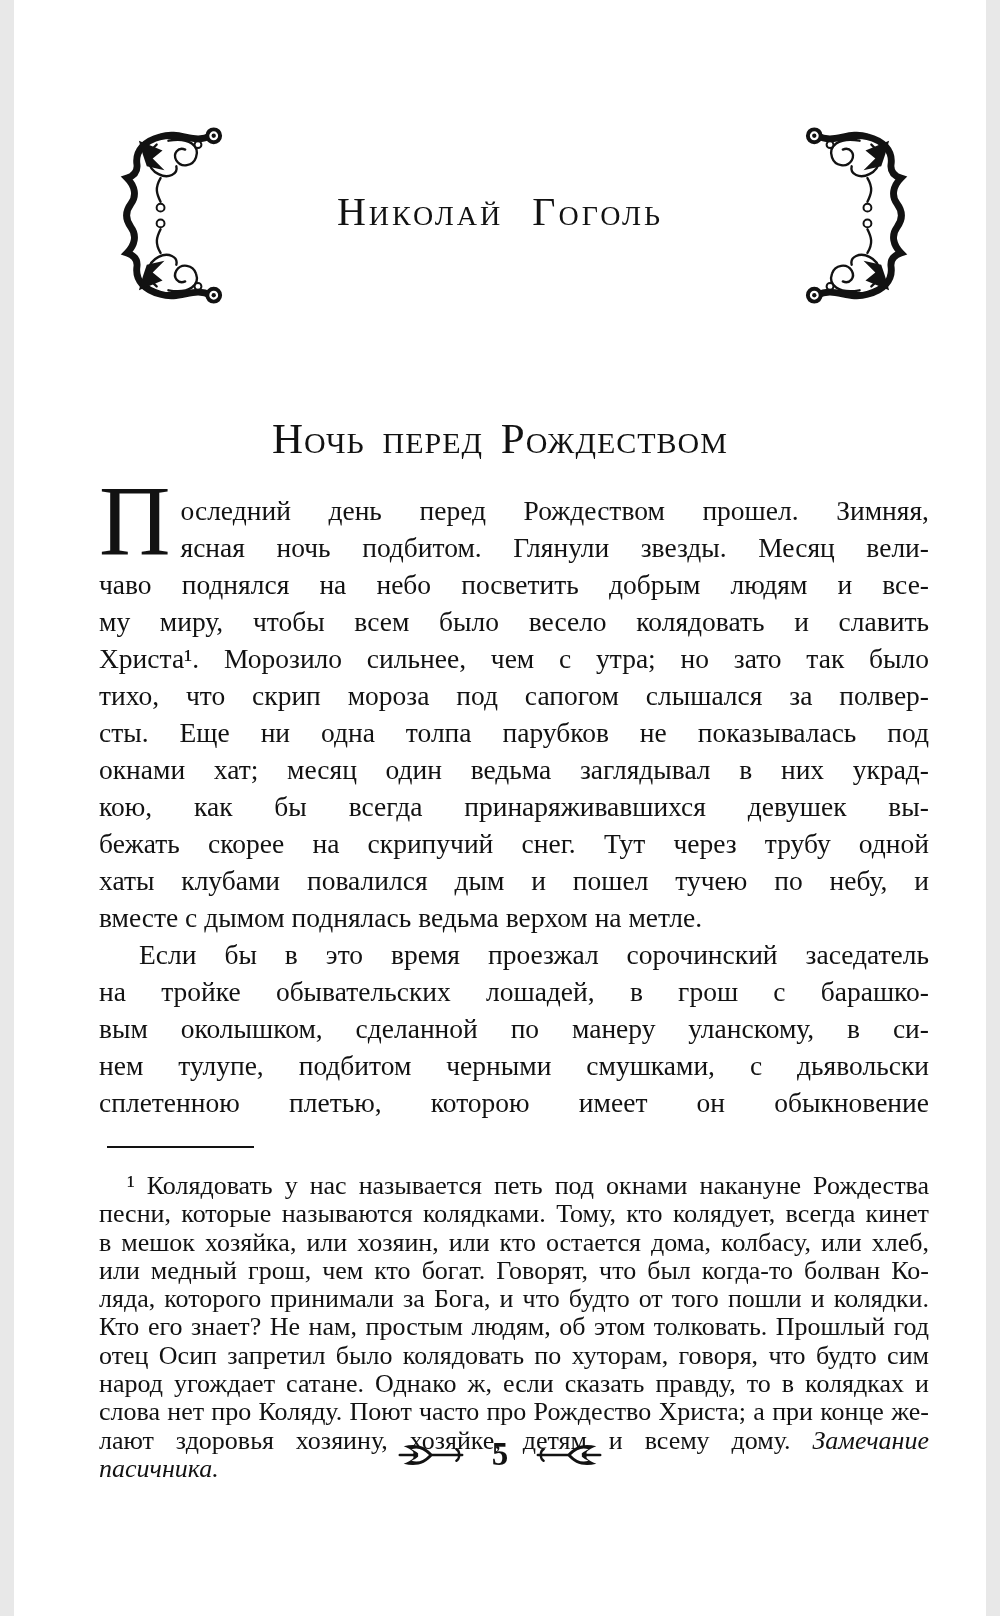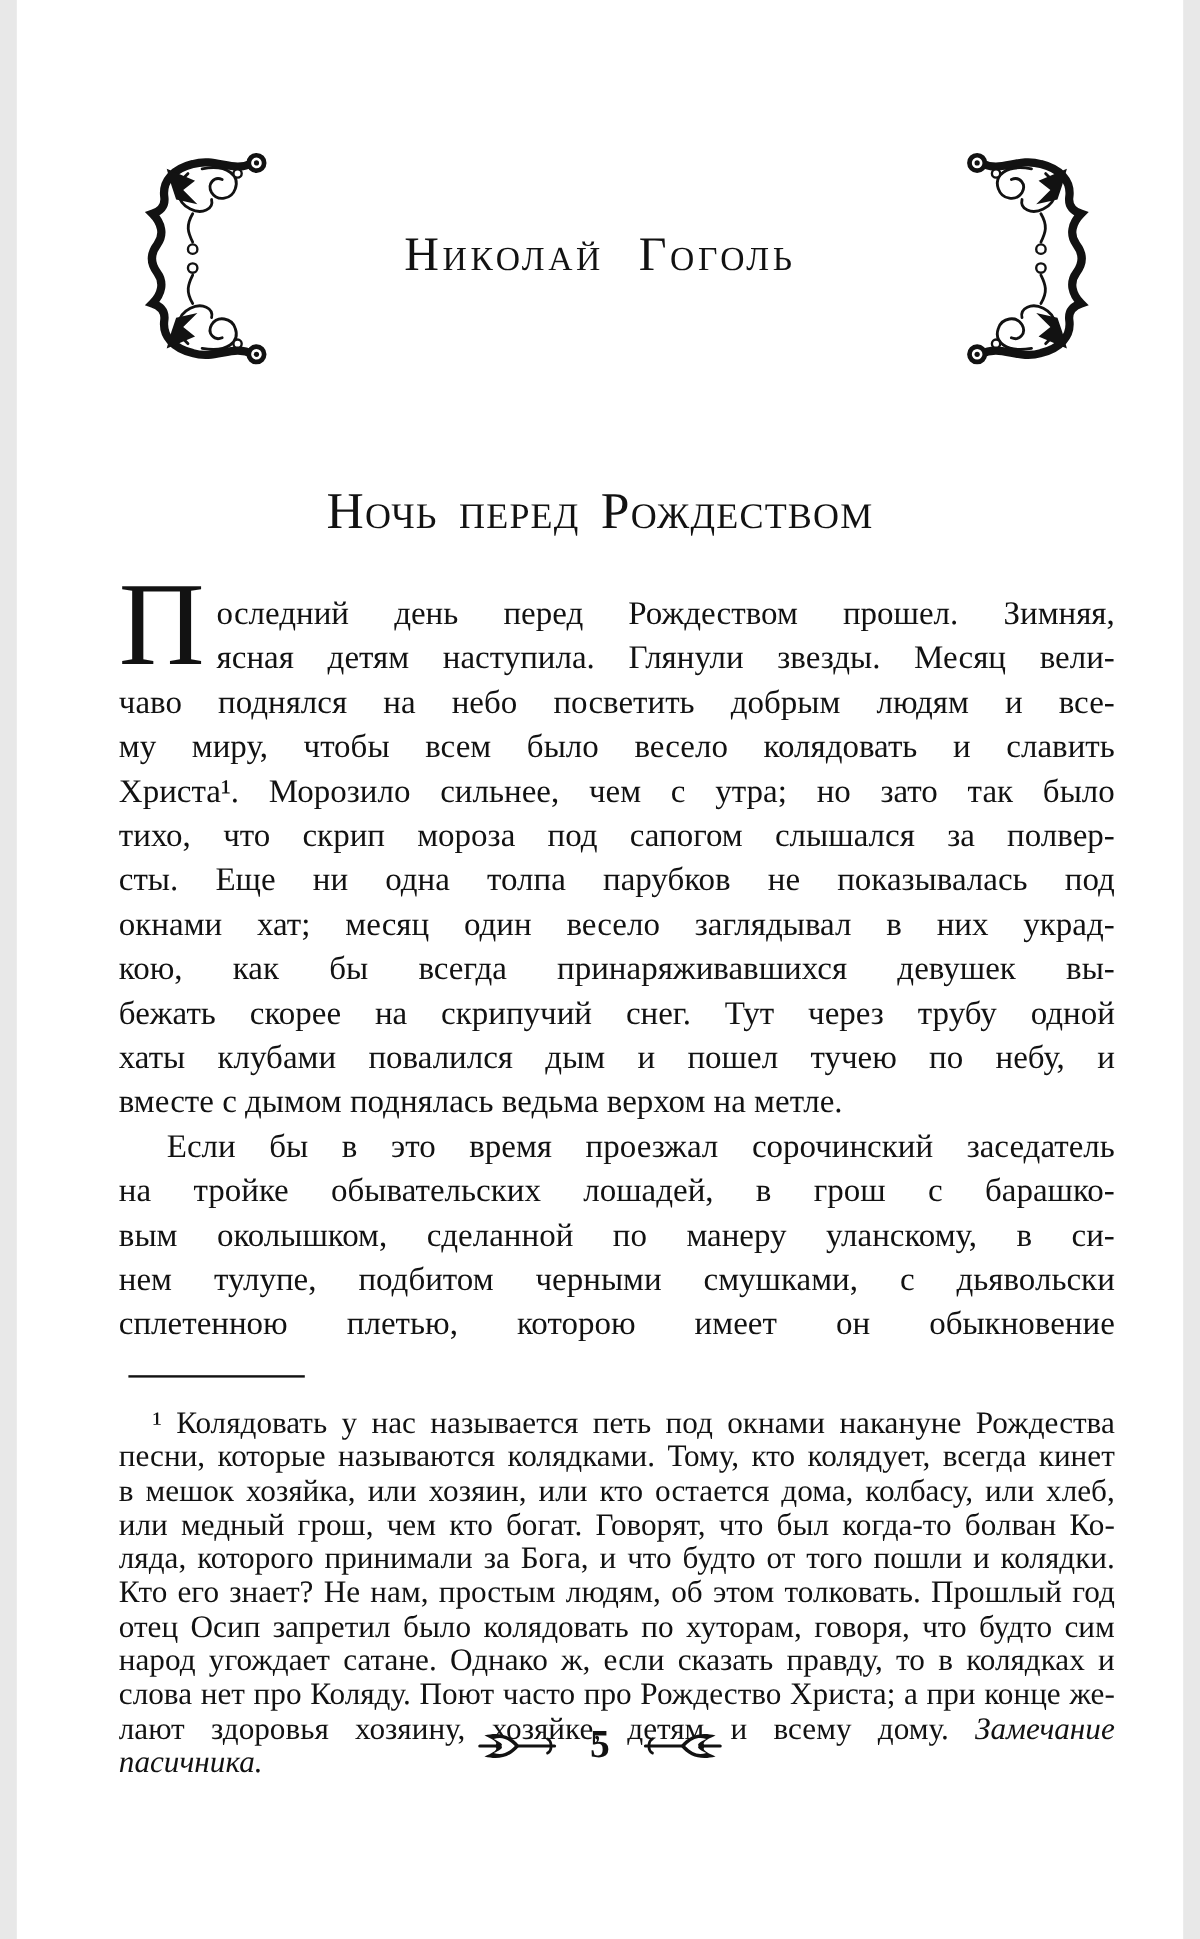--- a/index.html
+++ b/index.html
@@ -24,21 +24,21 @@
     position: absolute; top: 188px; left: 0; width: 100%;
     text-align: center;
     font-variant: small-caps;
     font-size: 40px;
     letter-spacing: 3px;
     word-spacing: 16px;
   }
 
   
   .title {
-    position: absolute; top: 402px; left: 0; width: 100%;
+    position: absolute; top: 414px; left: 0; width: 100%;
     text-align: center;
     font-variant: small-caps;
     font-size: 43px;
     letter-spacing: 1px;
     word-spacing: 6px;
   }
 
   
   .text-col {
     position: absolute; left: 85px; top: 492px; width: 830px;
@@ -141,27 +141,27 @@
 
   <div class="author">Николай Гоголь</div>
 
   <div class="title">Ночь перед Рождеством</div>
 
   <div class="text-col">
     <div class="para">
       <span class="dropcap">П</span>
       <div>
           <div class="tline">оследний день перед Рождеством прошел. Зимняя,</div>
-          <div class="tline">ясная детям наступила. Глянули звезды. Месяц вели-</div>
+          <div class="tline">ясная ночь подбитом. Глянули звезды. Месяц вели-</div>
           <div class="tline">чаво поднялся на небо посветить добрым людям и все-</div>
           <div class="tline">му миру, чтобы всем было весело колядовать и славить</div>
           <div class="tline">Христа¹. Морозило сильнее, чем с утра; но зато так было</div>
           <div class="tline">тихо, что скрип мороза под сапогом слышался за полвер-</div>
           <div class="tline">сты. Еще ни одна толпа парубков не показывалась под</div>
-          <div class="tline">окнами хат; месяц один весело заглядывал в них украд-</div>
+          <div class="tline">окнами хат; месяц один ведьма заглядывал в них украд-</div>
           <div class="tline">кою, как бы всегда принаряживавшихся девушек вы-</div>
           <div class="tline">бежать скорее на скрипучий снег. Тут через трубу одной</div>
           <div class="tline">хаты клубами повалился дым и пошел тучею по небу, и</div>
           <div class="tline tlast">вместе с дымом поднялась ведьма верхом на метле.</div>
         </div>
     </div>
     <div class="para indent-first justify-all">
       <div>
           <div class="tline">Если бы в это время проезжал сорочинский заседатель</div>
           <div class="tline">на тройке обывательских лошадей, в грош с барашко-</div>

